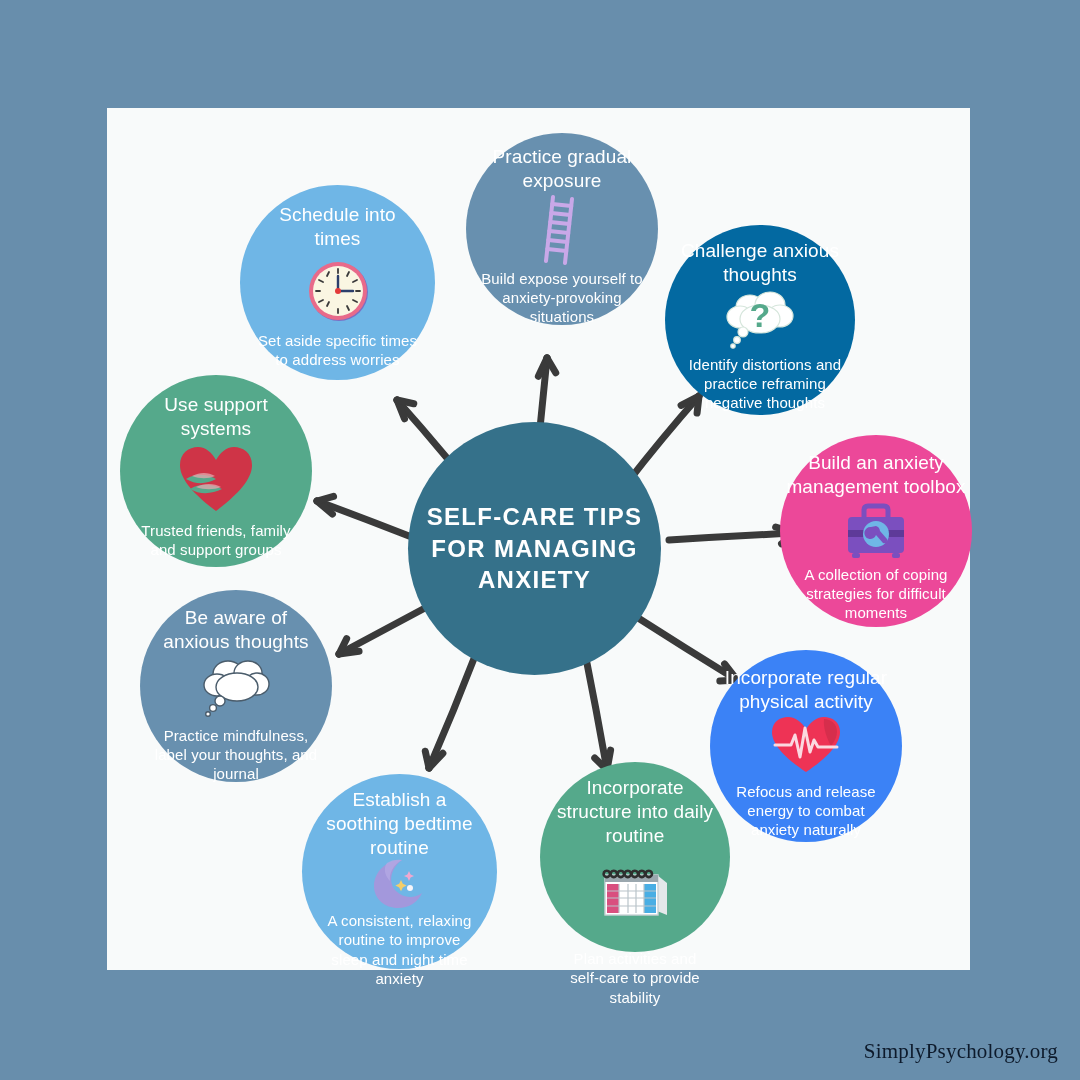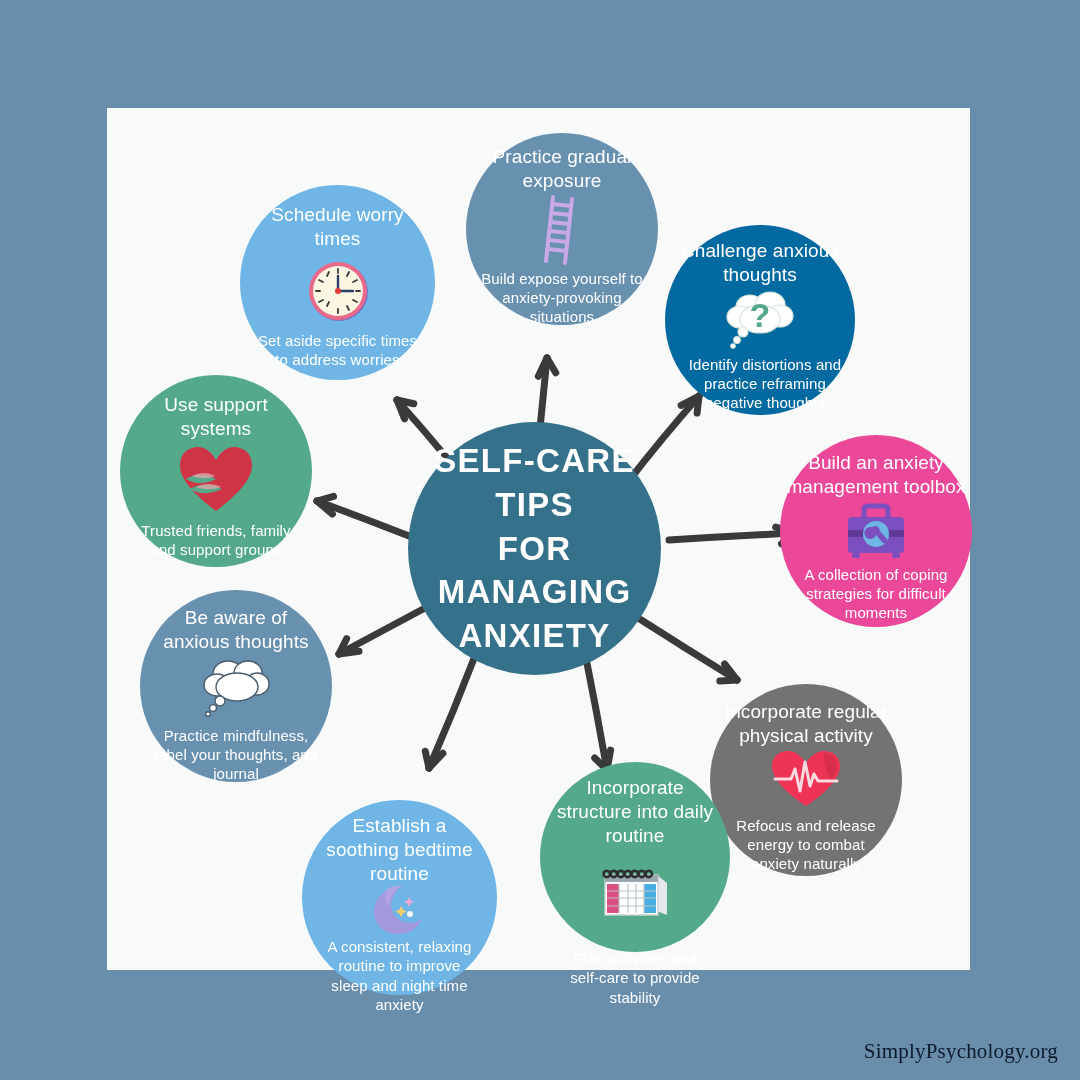--- a/index.html
+++ b/index.html
@@ -67,21 +67,21 @@
     position: absolute;
     border-radius: 50%;
     background: #35718A;
     display: flex;
     align-items: center;
     justify-content: center;
     text-align: center;
   }
   .center-node .center-text {
     color: #FFFFFF;
-    font-size: 33px;
+    font-size: 24px;
     font-weight: bold;
     line-height: 1.33;
     letter-spacing: 1.3px;
     white-space: pre-line;
     text-transform: uppercase;
   }
   .brand {
     position: absolute;
     right: 22px;
     bottom: 16px;
@@ -152,21 +152,21 @@
     </g>
   </svg>
 
   <div class="center-node" style="left:408px; top:422px; width:253px; height:253px;">
     <div class="center-text">Self-Care Tips
 for Managing
 Anxiety</div>
   </div>
 
   <div class="node" style="left:240px; top:185px; width:195px; height:195px; background:#6FB6E6; padding-top:18px;">
-    <div class="title">Schedule worry
+    <div class="title">Schedule into
 times</div>
     <div class="icon-wrap" style="margin-top:4px;">
       <svg width="72" height="72" viewBox="0 0 72 72">
         <circle cx="37" cy="37" r="29" fill="#7B6FC4"></circle>
         <circle cx="36" cy="36" r="29" fill="#E86A8A"></circle>
         <circle cx="36" cy="36" r="25" fill="#FAF6E2"></circle>
         <g stroke="#3A3A3A" stroke-width="1.8" stroke-linecap="round">
           <line x1="36" y1="14" x2="36" y2="18"></line>
           <line x1="36" y1="54" x2="36" y2="58"></line>
           <line x1="14" y1="36" x2="18" y2="36"></line>
@@ -246,21 +246,21 @@
         <rect x="54" y="52" width="8" height="5" rx="2" fill="#7B4FBF"></rect>
         <circle cx="38" cy="33" r="13" fill="#6FB6E6"></circle>
         <path d="M33,26 a6,6 0 1,0 5,8 l7,8 a3,3 0 0,0 4,-4 l-7,-8 a6,6 0 0,0 -4,-5 z" fill="#7B4FBF"></path>
       </svg>
     </div>
     <div class="desc" style="margin-top:4px;">A collection of coping
 strategies for difficult
 moments</div>
   </div>
 
-  <div class="node" style="left:710px; top:684px; width:192px; height:192px; background:#737373; padding-top:16px;">
+  <div class="node" style="left:710px; top:650px; width:192px; height:192px; background:#3b82f6; padding-top:16px;">
     <div class="title">Incorporate regular
 physical activity</div>
     <div class="icon-wrap" style="margin-top:0px;">
       <svg width="78" height="62" viewBox="0 0 78 62">
         <path d="M39,58 C12,40 5,27 5,18 C5,8 13,3 21,3 C29,3 35,9 39,15 C43,9 49,3 57,3 C65,3 73,8 73,18 C73,27 66,40 39,58 Z" fill="#EE3355"></path>
         <path d="M57,5 C64,5 70,10 70,18 C70,22 68,27 64,32 C60,25 56,14 57,5 Z" fill="#C22A45" opacity="0.55"></path>
         <path d="M8,31 L24,31 L28,21 L33,43 L38,14 L43,38 L47,26 L51,33 L70,33" fill="none" stroke="#FBD9E0" stroke-width="3" stroke-linecap="round" stroke-linejoin="round"></path>
       </svg>
     </div>
     <div class="desc" style="margin-top:6px;">Refocus and release
@@ -297,21 +297,21 @@
           <path d="M48,9 a3.2,3.2 0 1,1 0,-0.1"></path>
           <path d="M55,9 a3.2,3.2 0 1,1 0,-0.1"></path>
         </g>
       </svg>
     </div>
     <div class="desc" style="margin-top:6px;">Plan activities and
 self-care to provide
 stability</div>
   </div>
 
-  <div class="node" style="left:302px; top:800px; width:195px; height:195px; background:#6FB6E6; padding-top:14px;">
+  <div class="node" style="left:302px; top:774px; width:195px; height:195px; background:#6FB6E6; padding-top:14px;">
     <div class="title">Establish a
 soothing bedtime
 routine</div>
     <div class="icon-wrap" style="margin-top:-2px;">
       <svg width="70" height="54" viewBox="0 0 70 54">
         <path d="M37,3 C20,3 9,16 9,29 C9,42 20,51 33,51 C44,51 53,45 57,36 C49,42 38,41 31,34 C23,26 25,12 37,3 Z" fill="#A398DC"></path>
         <path d="M37,3 C28,8 24,16 25,24 C20,19 18,11 22,6 C26,3 32,2 37,3 Z" fill="#B3A9E4" opacity="0.8"></path>
         <path d="M44,14 l1.6,3.4 l3.4,1.6 l-3.4,1.6 l-1.6,3.4 l-1.6,-3.4 l-3.4,-1.6 l3.4,-1.6 Z" fill="#F0A8D0"></path>
         <path d="M36,23 l1.8,3.8 l3.8,1.8 l-3.8,1.8 l-1.8,3.8 l-1.8,-3.8 l-3.8,-1.8 l3.8,-1.8 Z" fill="#F4CE6A"></path>
         <circle cx="45" cy="31" r="3" fill="#F5F5FA"></circle>

